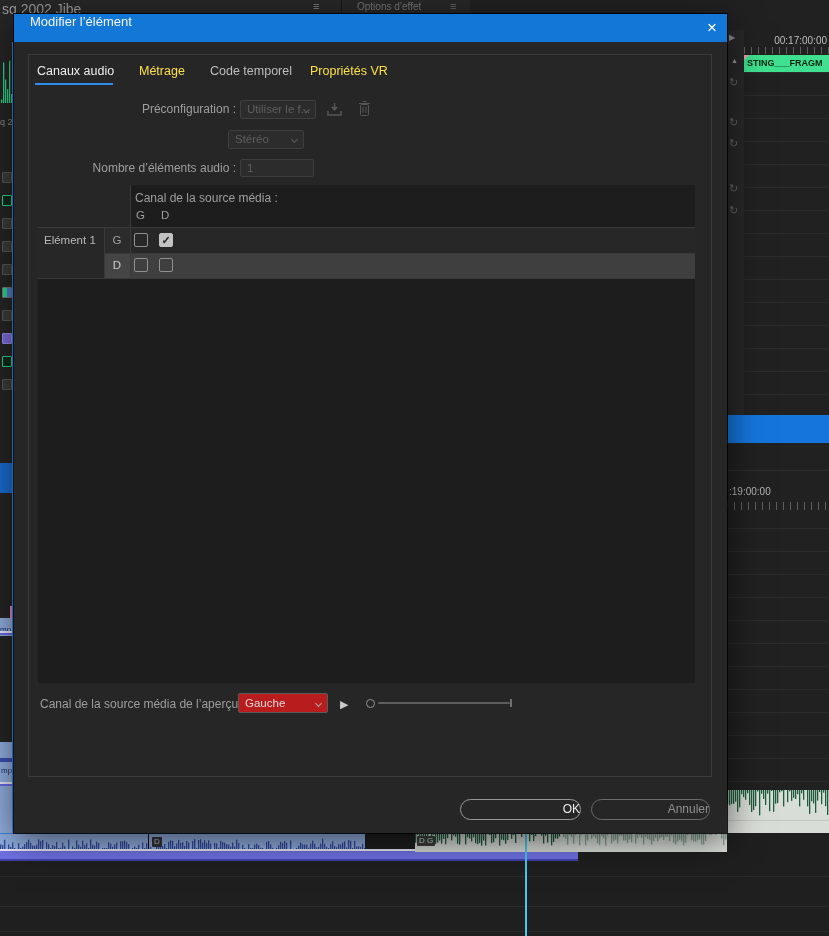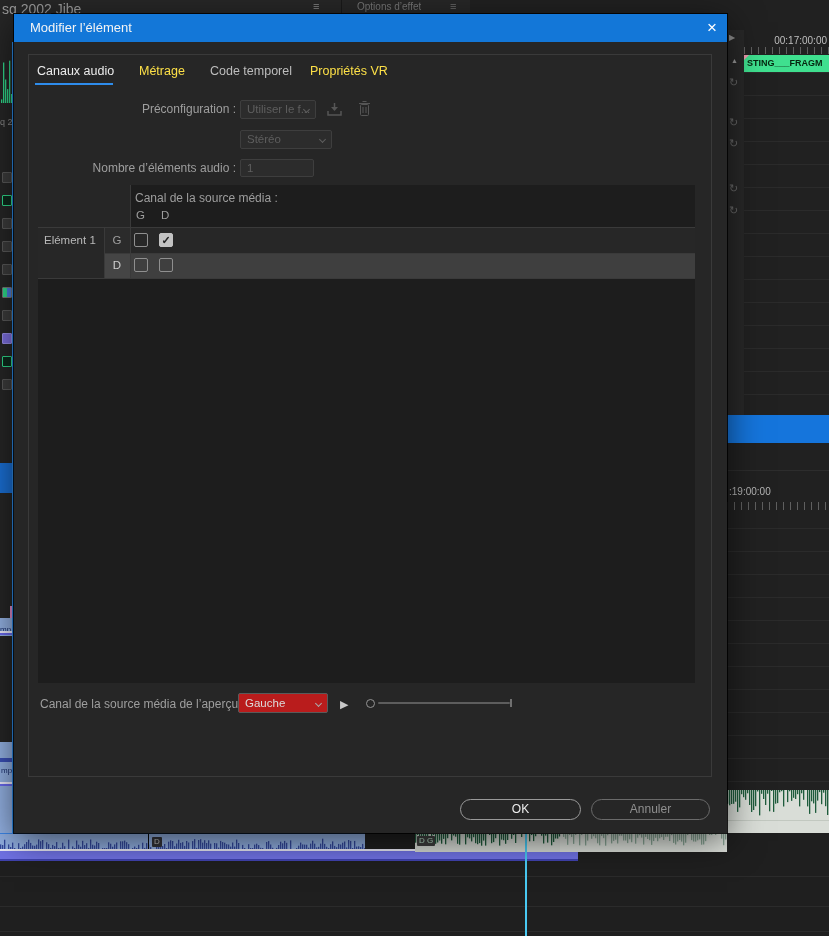--- a/index.html
+++ b/index.html
@@ -45,21 +45,21 @@
   .hsep{left:0;width:829px;height:1px;background:#2b2b2b}
   .badge{font-size:8px;line-height:10px;padding:0 2px;border-radius:1px}
   .violet-mid{background:#7173e6}
   .violet-bot{background:#4043b0}
   .playhead{background:#49c9f2}
 
   
   .dialog{left:14px;top:14px;width:713px;height:819px;background:#262626;
           box-shadow:0 8px 34px rgba(0,0,0,.6),0 0 0 1px rgba(0,0,0,.85)}
   .dtitle{left:0;top:0;width:713px;height:28px;background:#1377d8}
-  .dtitle .t{left:16px;top:6px;font-size:13px;color:#f4f4f4}
+  .dtitle .t{left:16px;top:0;font-size:13px;color:#f4f4f4}
   .dclose{right:10px;top:3px;font-size:17px;color:#fff;line-height:22px;cursor:default}
   .dframe{left:14px;top:40px;width:684px;height:723px;border:1px solid #3a3a3a}
   .tab{top:50px;font-size:12.5px;color:#bdbdbd}
   .tab.active{color:#ececec}
   .tab.disabled{color:#fde047}
   .tabline{left:21px;top:69px;width:78px;height:2px;background:#2e8ceb}
   .flabel{width:222px;text-align:right;font-size:12px;color:#9e9e9e}
   .sel{height:19px;border-radius:2px;font-size:11.5px;line-height:17px;padding:0 16px 0 6px;
        white-space:nowrap;overflow:hidden}
   .sel.dis{background:#2c2c2c;border:1px solid #3e3e3e;color:#5e5e5e}
@@ -69,21 +69,21 @@
         transform:rotate(45deg)}
   .numin{height:18px;width:74px;background:#2c2c2c;border:1px solid #3e3e3e;color:#5e5e5e;
          font-size:11.5px;padding:0 6px;font-family:"Liberation Sans",sans-serif;border-radius:2px}
   .table{left:24px;top:171px;width:657px;height:498px;background:#1d1d1d}
   .tcell{position:absolute;font-size:11.5px}
   .tline{position:absolute;background:#3a3a3a}
   .cb{position:absolute;width:14px;height:14px;border:1.5px solid #8f8f8f;border-radius:2px;background:transparent}
   .cb.checked{background:#c2c2c2;border-color:#c2c2c2}
   .cb .tick{display:block;text-align:center;font-size:11px;font-weight:bold;color:#222;line-height:12px}
   .pillbtn{position:absolute;height:21px;border-radius:11px;background:transparent;
-           font-size:12px;text-align:center;line-height:19px;font-family:"Liberation Sans",sans-serif}
+           font-size:12px;text-align:right;line-height:19px;font-family:"Liberation Sans",sans-serif}
   .ok{border:1px solid #9a9a9a;color:#ececec}
   .cancel{border:1px solid #6a6a6a;color:#8f8f8f}
   .knob{width:9px;height:9px;border:1.5px solid #949494;border-radius:50%;background:#252525}
   .groove{height:2px;background:#5d5d5d;border-radius:1px}
   .playg{color:#c9c9c9;font-size:11px;line-height:14px}
 </style>
 </head>
 <body>
 
 <div class="screen">
@@ -588,21 +588,21 @@
       <path d="M2 9v4h13V9" stroke="#565656" stroke-width="1.5" fill="none"></path>
     </svg>
     <svg class="abs" style="left:344px;top:86px" width="13" height="17">
       <line x1="1" y1="3.5" x2="12" y2="3.5" stroke="#565656"></line>
       <line x1="4.5" y1="1.5" x2="8.5" y2="1.5" stroke="#565656"></line>
       <rect x="2.5" y="4.5" width="8" height="11" rx="1" fill="none" stroke="#565656"></rect>
       <line x1="5" y1="7" x2="5" y2="13" stroke="#565656"></line>
       <line x1="8" y1="7" x2="8" y2="13" stroke="#565656"></line>
     </svg>
 
-    <div class="abs sel dis" style="left:226px;top:116px;width:92px">
+    <div class="abs sel dis" style="left:214px;top:116px;width:76px">
       <span>Stéréo</span>
       <span class="chev"></span>
     </div>
 
     <div class="abs flabel" style="left:0;top:147px">Nombre d’éléments audio :</div>
     <input class="abs numin" style="left: 226px; top: 145px;" readonly="" value="1">
 
     <div class="abs table">
       <div class="tcell" style="left:0;top:0;width:92px;height:43px;background:#262626"></div>
       <div class="tcell txt" style="left:97px;top:6px;color:#9e9e9e;font-size:12px">Canal de la source média :</div>

